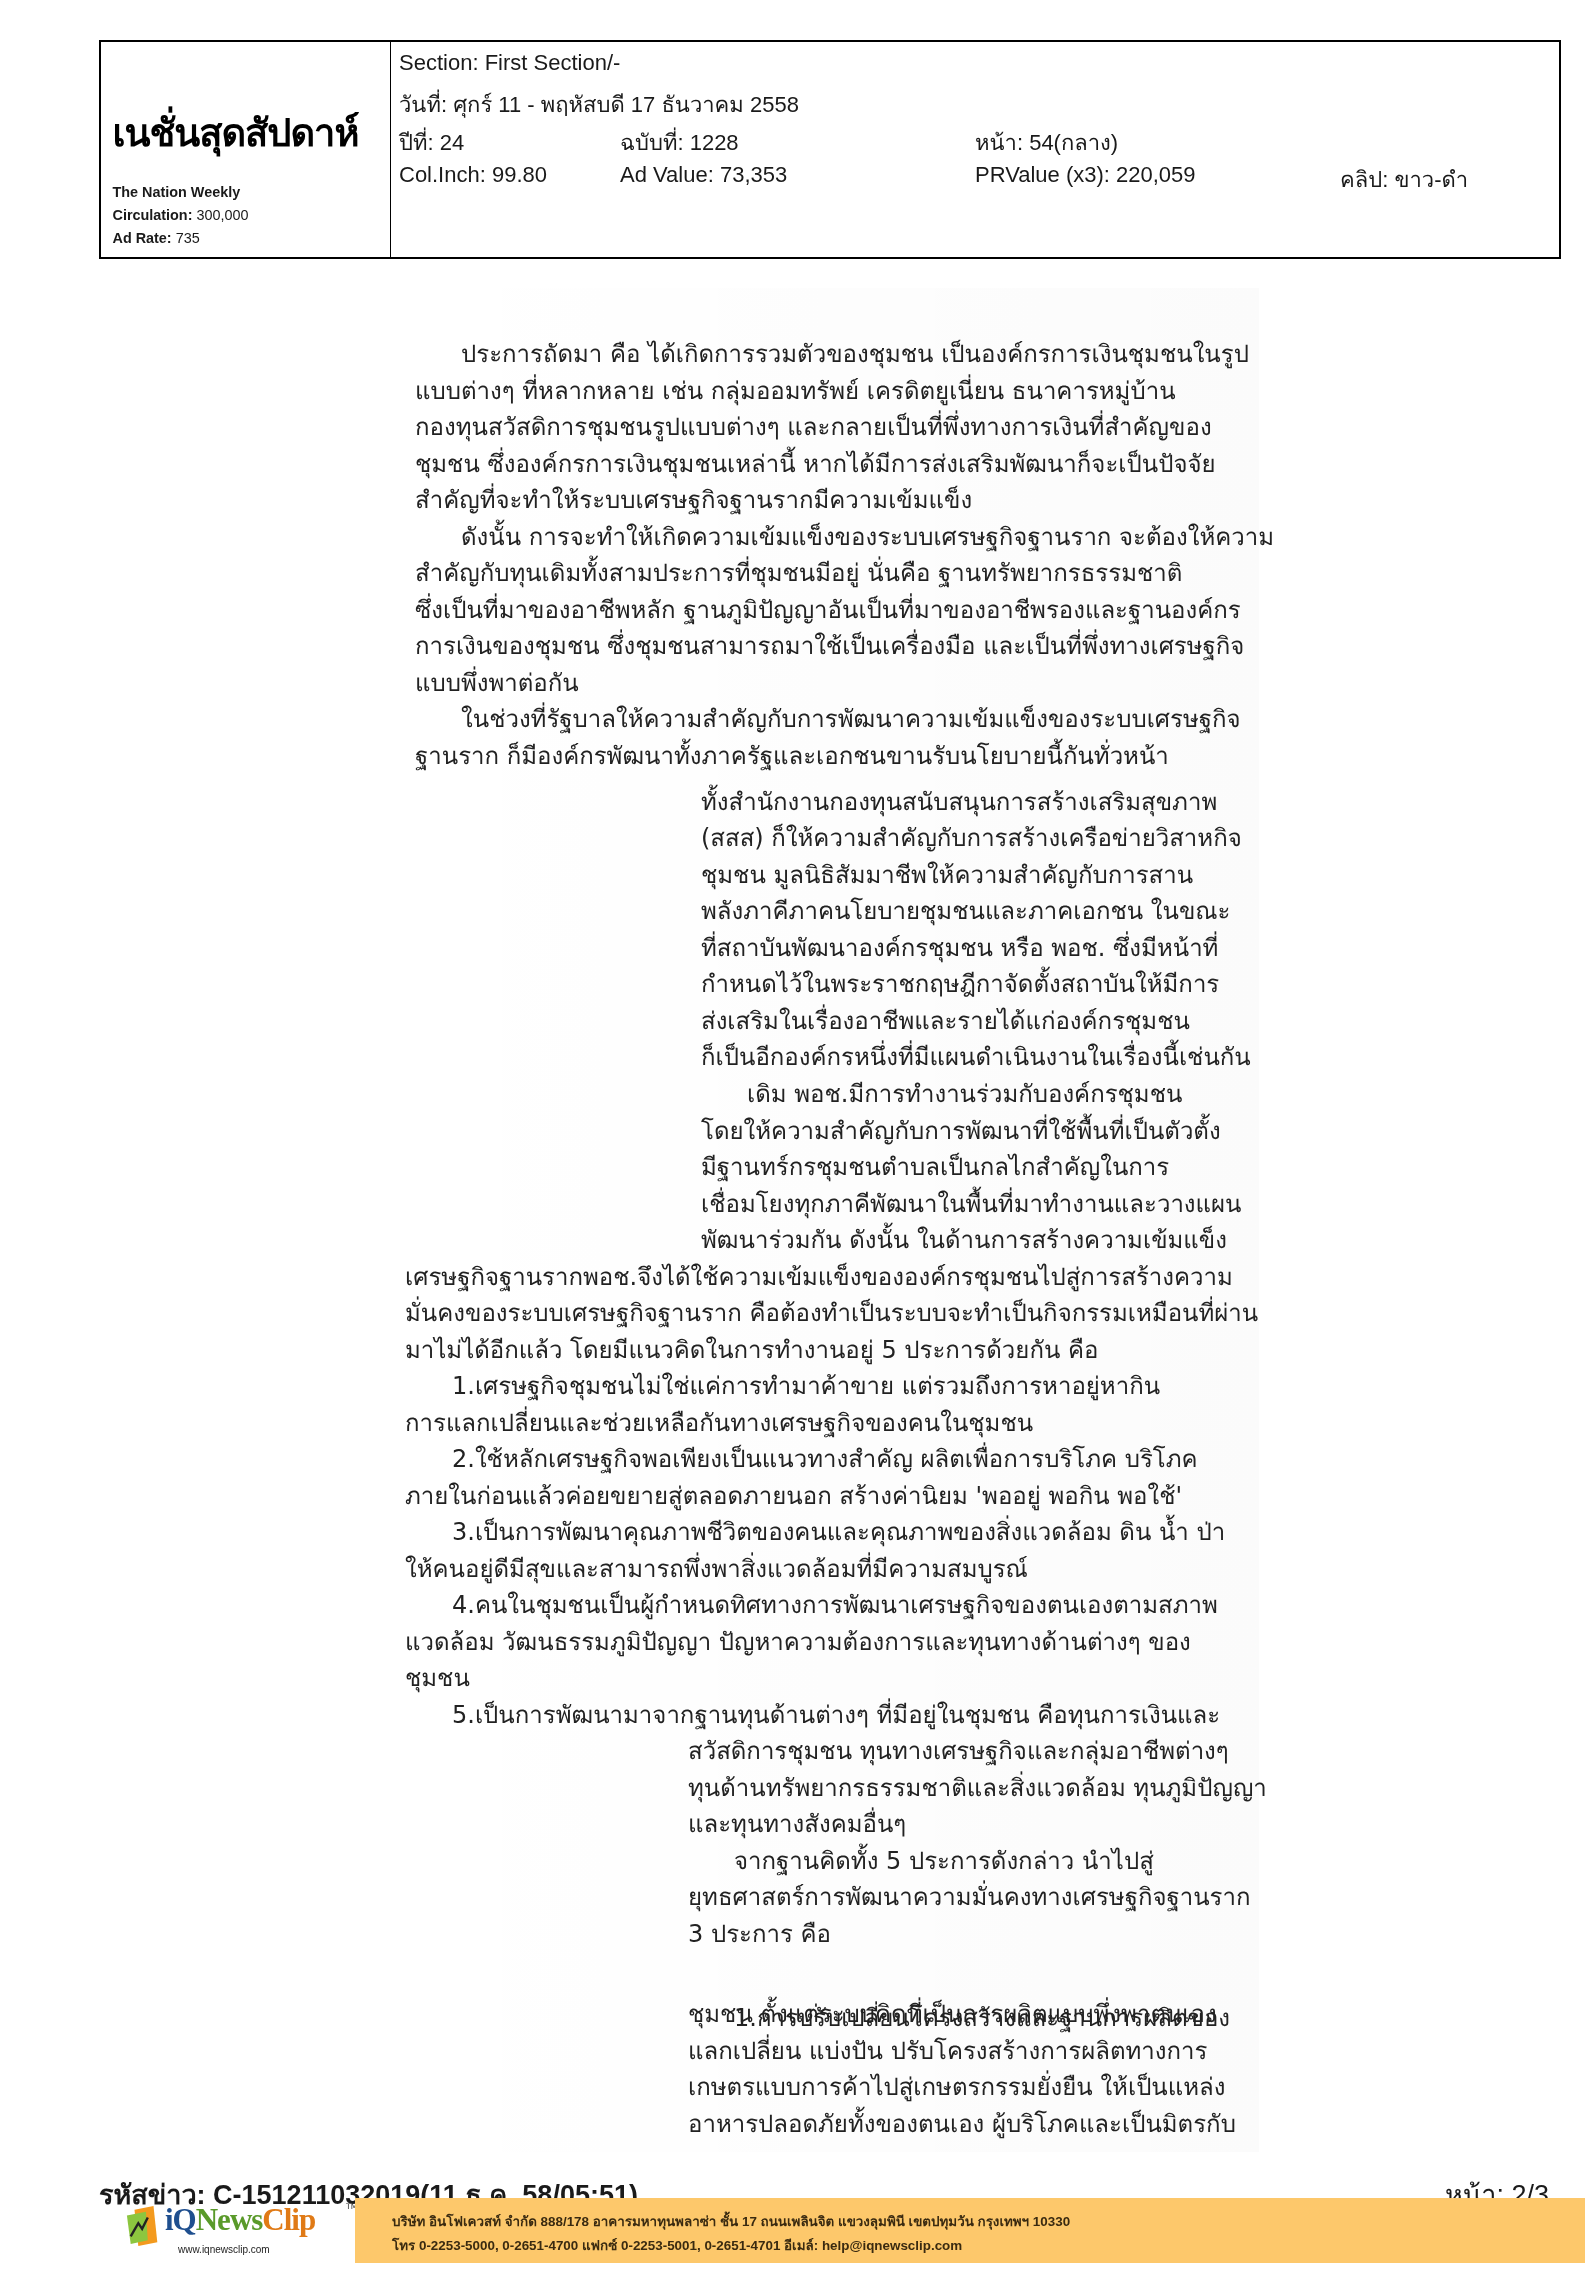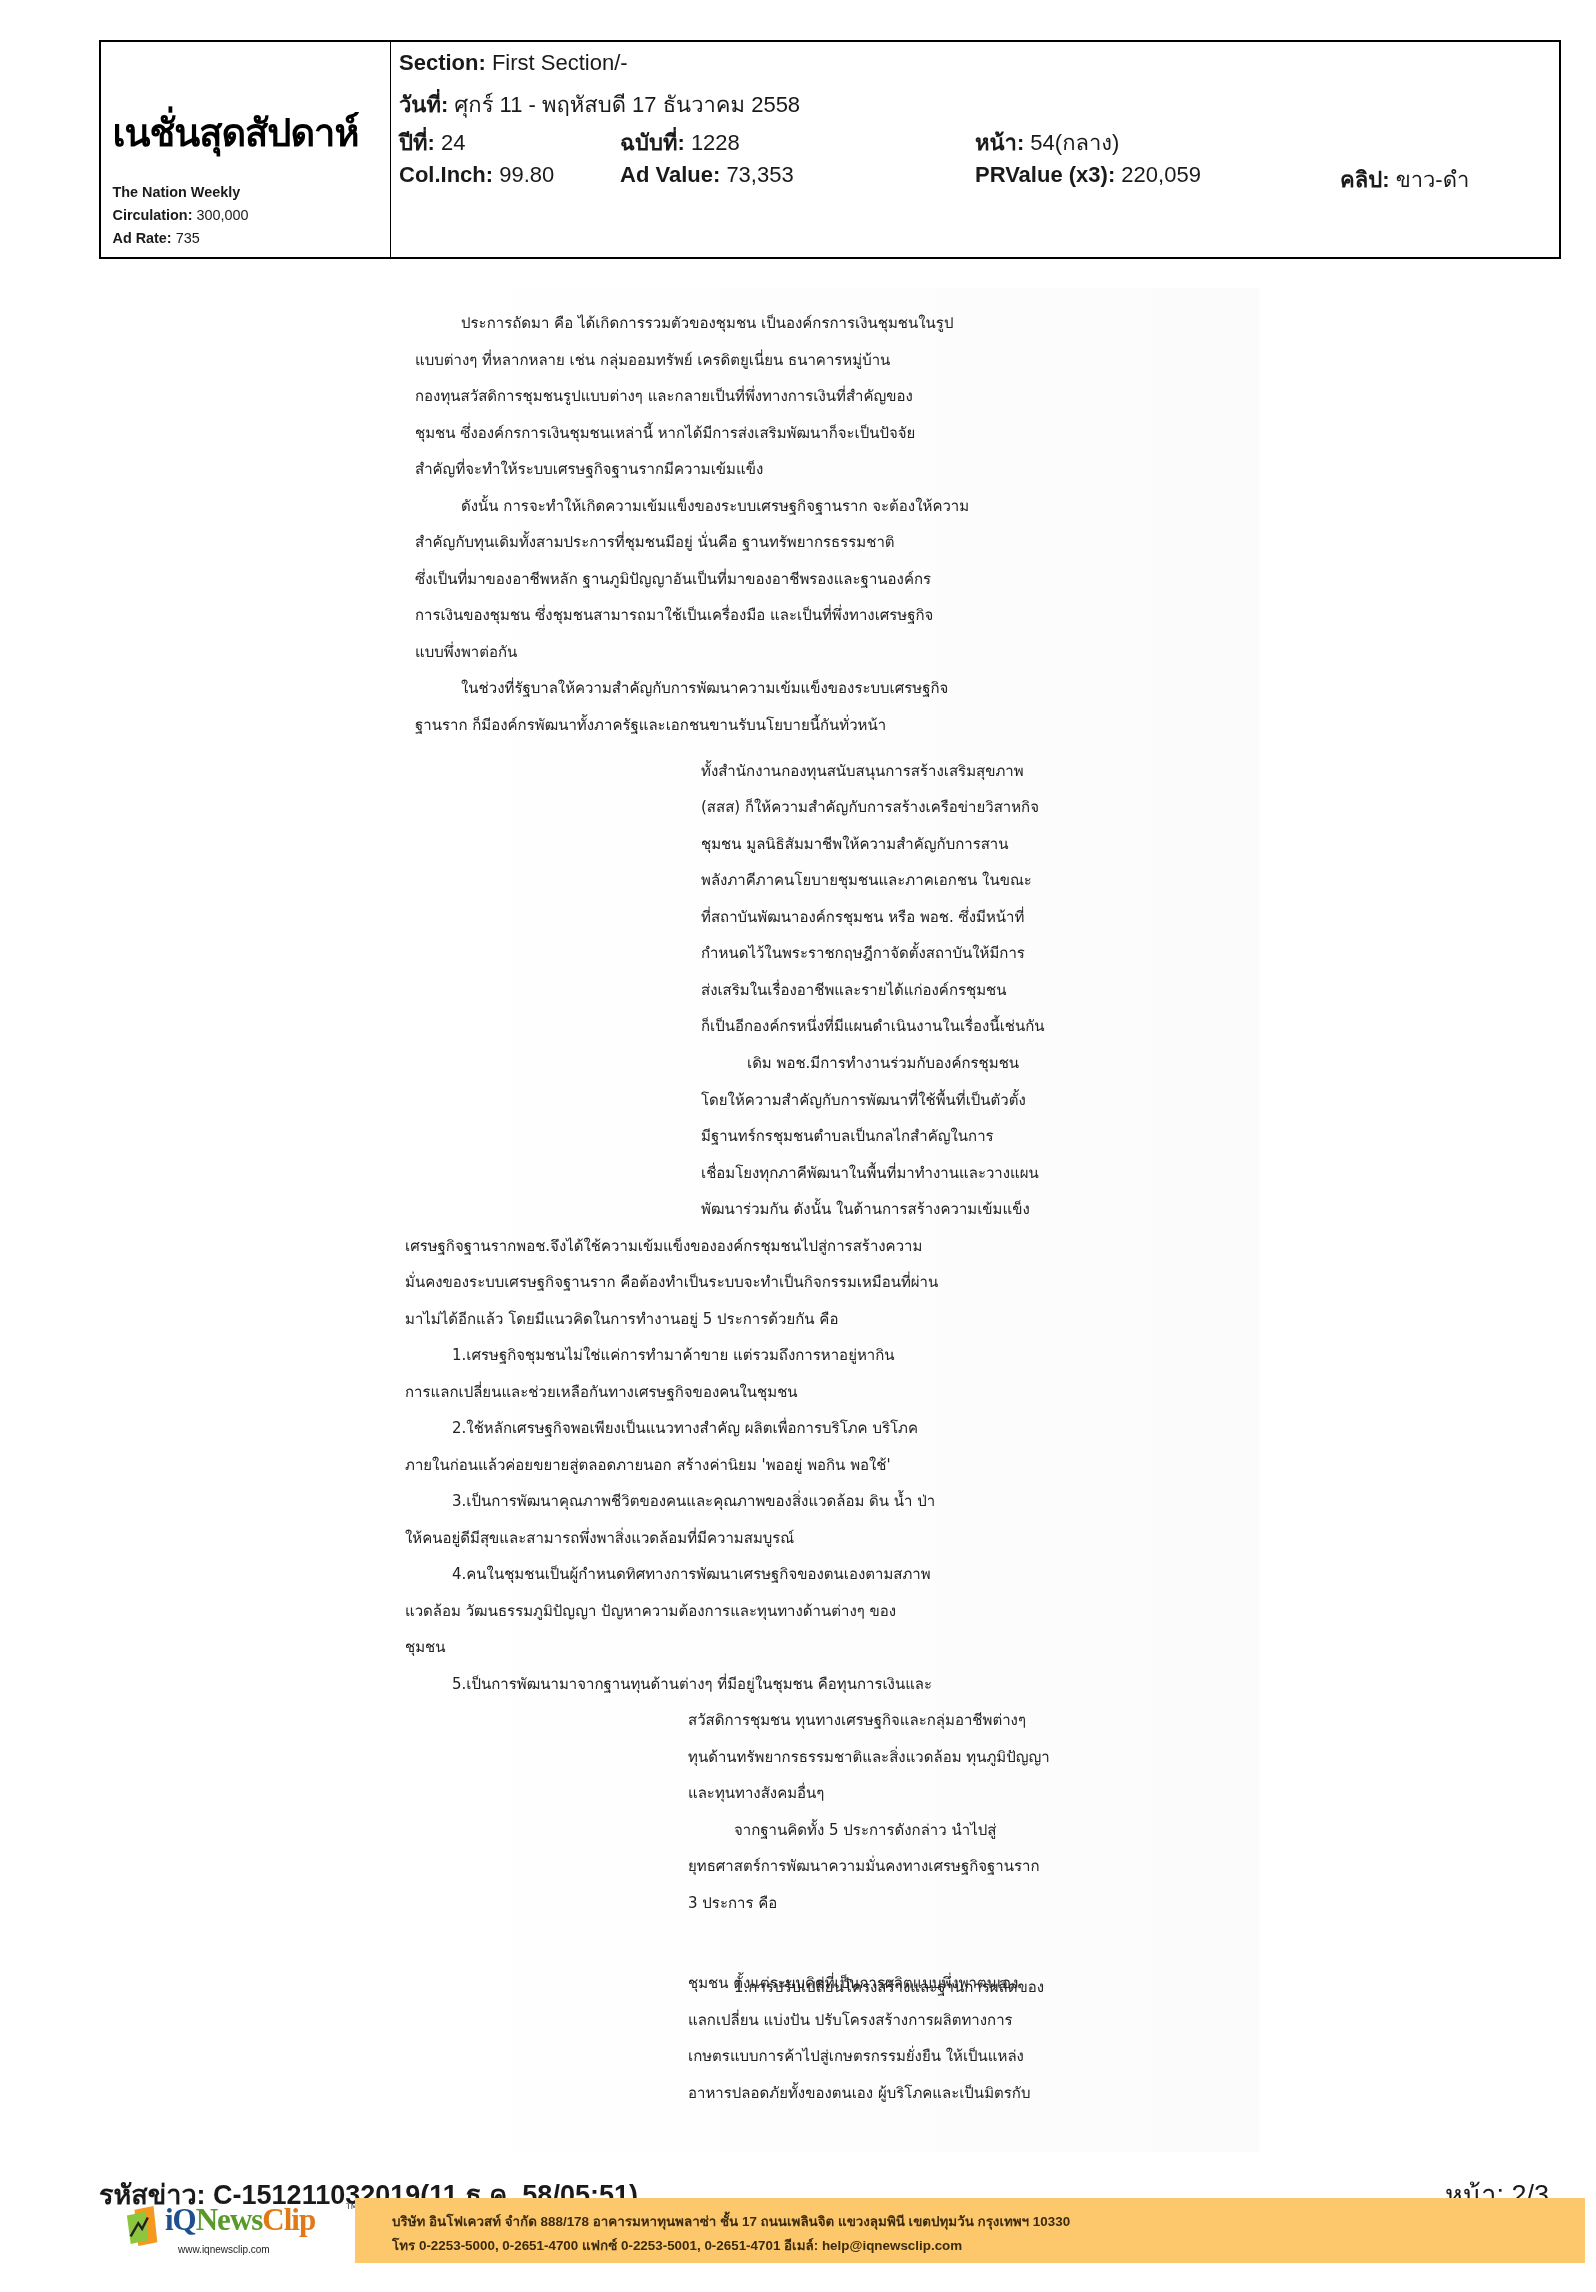--- a/index.html
+++ b/index.html
@@ -6,23 +6,23 @@
   body { width:1597px; height:2292px; background:#ffffff; position:relative; overflow:hidden;
          font-family:"DejaVu Sans", sans-serif; color:#1a1a1a; }
   .hdr { position:absolute; left:99px; top:40px; width:1462px; height:219px; border:2.9px solid #000; box-sizing:border-box; }
   .hdr-left { position:absolute; left:0; top:0; width:290px; height:100%; border-right:1.9px solid #000; box-sizing:border-box; }
   .pub-name { position:absolute; left:11.5px; top:60px; font-family:"Liberation Sans", sans-serif; font-weight:bold; font-size:38px; letter-spacing:-1px; color:#000; }
   .pub-en { position:absolute; left:11.5px; top:142px; font-family:"Liberation Sans", sans-serif; font-weight:bold; font-size:14.4px; }
   .pub-meta { position:absolute; left:11.5px; font-family:"Liberation Sans", sans-serif; font-size:14.4px; }
   .pub-meta b { font-weight:bold; }
   .hdr-right { position:absolute; left:298px; top:0; right:0; height:100%; font-family:"Liberation Sans", sans-serif; font-size:22px; }
   .hrow { position:absolute; left:0; white-space:nowrap; }
-  .hrow b, .hcell b { font-weight:bold; }
+  .hrow b, .hcell b { font-weight:normal; }
   .hcell { position:absolute; white-space:nowrap; }
-  .body-line { position:absolute; white-space:nowrap; font-family:"DejaVu Sans", sans-serif; font-size:15px; color:#222; }
+  .body-line { position:absolute; white-space:nowrap; font-family:"DejaVu Sans", sans-serif; font-size:24px; color:#222;margin-top:23px; }
   .scan-bg { position:absolute; left:394px; top:288px; width:865px; height:1864px;
              background:linear-gradient(90deg, rgba(0,0,0,0) 0%, rgba(0,0,0,0.015) 100%); }
   .code-line { position:absolute; left:99px; top:2173px; font-family:"Liberation Sans", sans-serif; font-size:27px; font-weight:bold; }
   .page-no { position:absolute; right:48px; top:2173px; font-family:"Liberation Sans", sans-serif; font-size:27px; font-weight:normal; }
   .logo { position:absolute; left:125px; top:2200px; width:221px; height:67px; }
   .logo-mark { position:absolute; left:0; top:5.8px; width:38px; height:40px; }
   .logo-text { position:absolute; left:40px; top:1.9px; font-family:"Liberation Serif", serif; font-weight:bold; font-size:31px; letter-spacing:-1px; }
   .logo-text .iq { color:#1f4f8f; }
   .logo-text .news { color:#5a9a2a; }
   .logo-text .clip { color:#e07a16; }

